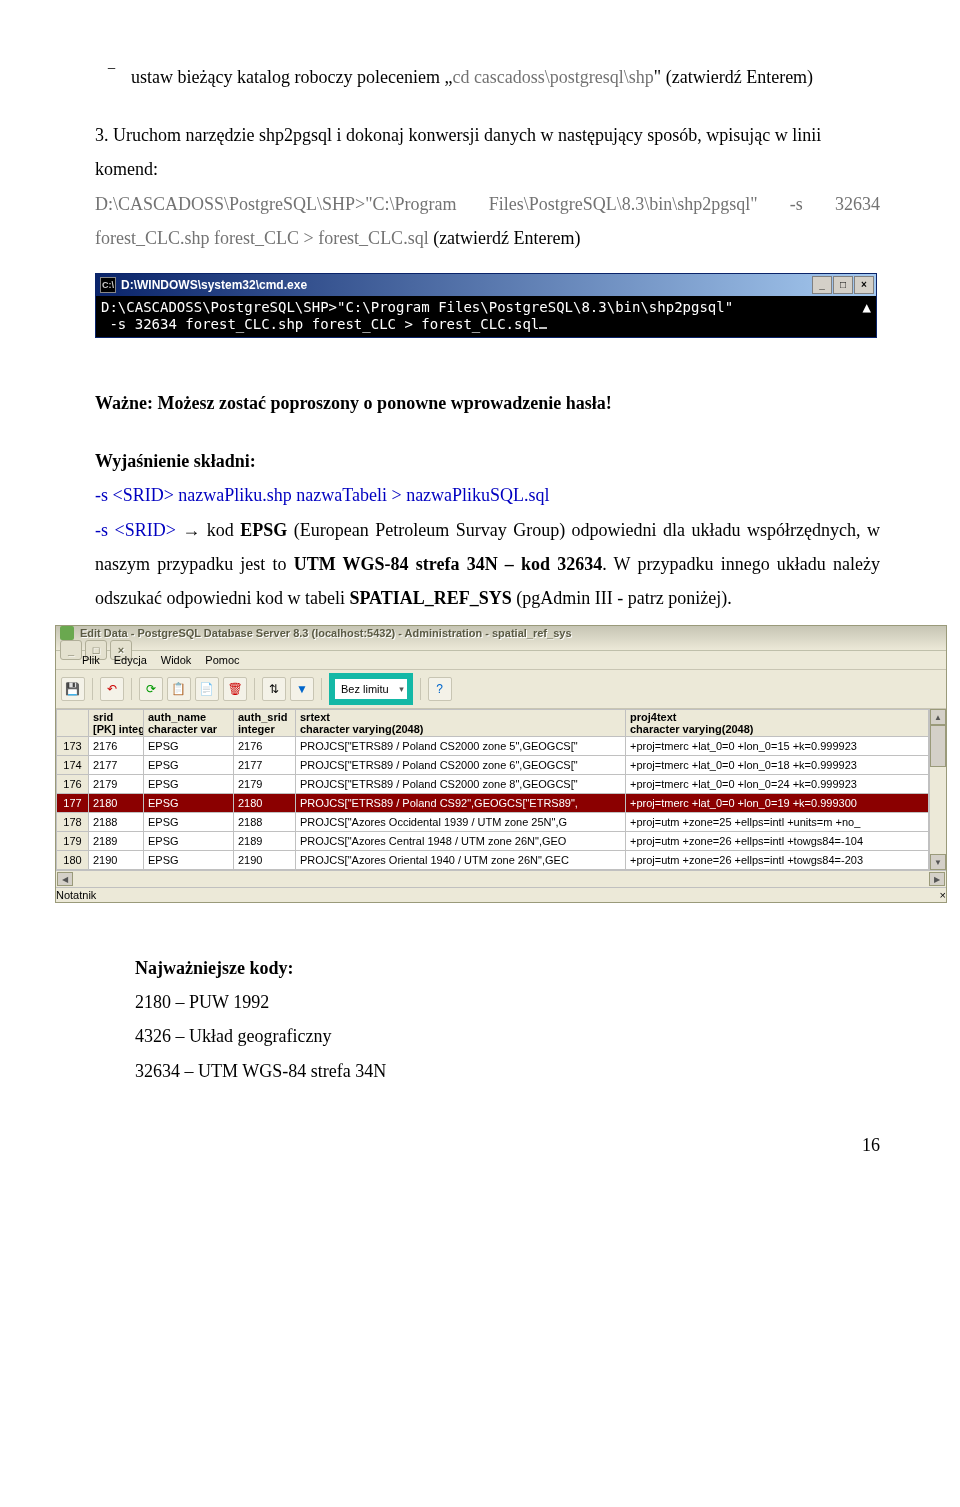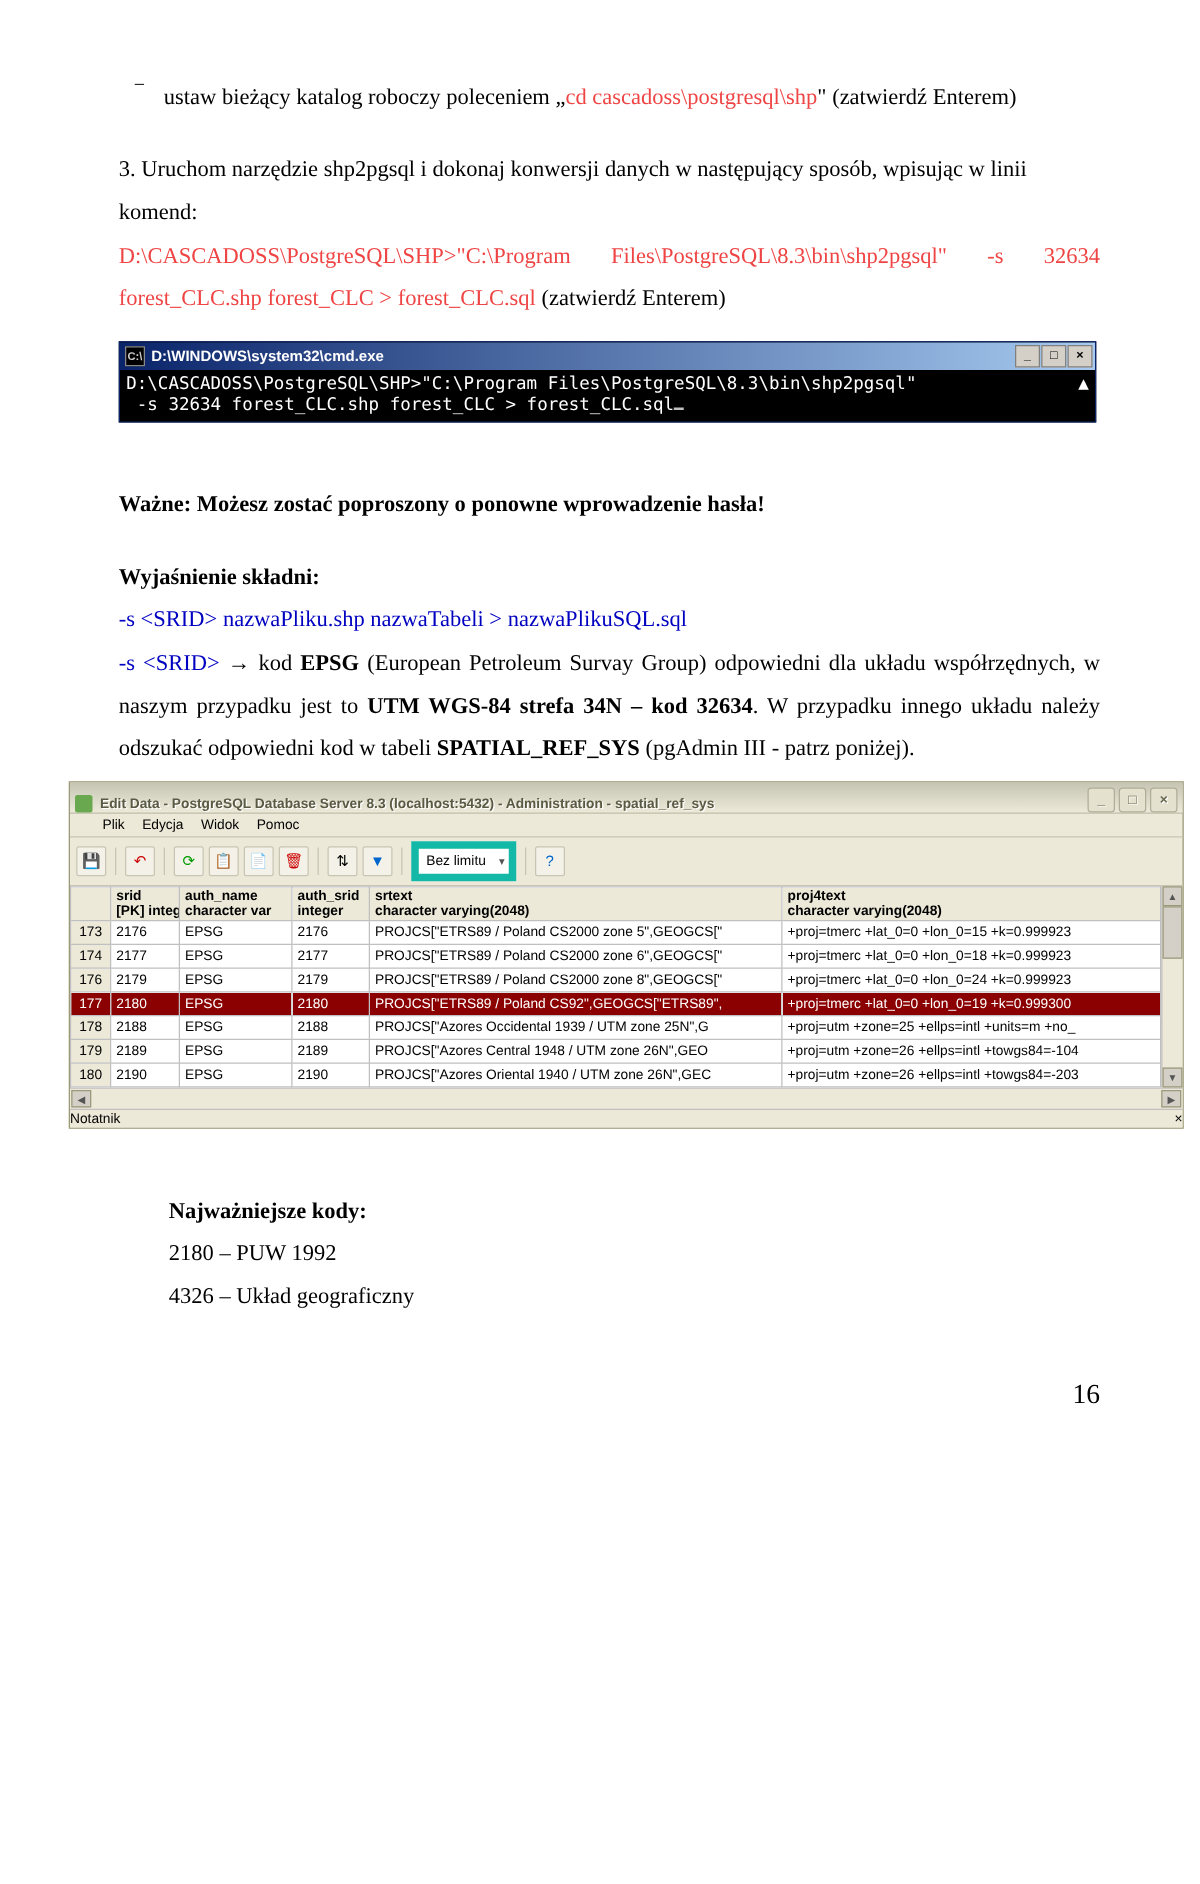--- a/index.html
+++ b/index.html
@@ -11,21 +11,21 @@
     width: 960px;
   }
   .page {
     padding: 60px 80px 30px 95px;
     box-sizing: border-box;
   }
   p { margin: 0; line-height: 1.9; font-size: 18px; }
   .indent-dash { display: flex; gap: 15px; margin-left: 12px; }
   .indent-dash .dash { flex-shrink: 0; }
   .indent-list { margin-left: 40px; }
-  .red { color: #ef4444; }
+  .red { color: #737373; }
   .blue { color: #0000C0; }
   .bold { font-weight: bold; }
 
   
   .cmdwin {
     margin-top: 18px;
     border: 1px solid #0A246A;
     background: #000;
     width: 780px;
     font-family: "Lucida Console", monospace;
@@ -70,27 +70,28 @@
   .pgwin {
     margin-top: 10px;
     width: 890px;
     border: 1px solid #9a9a7a;
     background: #ECE9D8;
     font-family: Tahoma, sans-serif;
     font-size: 11px;
   }
   .pgwin .titlebar {
     height: 24px;
-    display: flex; align-items: flex-end; justify-content: space-between;
+    display: flex; align-items: flex-start; justify-content: space-between;
     background: linear-gradient(to bottom, #C6C5B4, #ECE9D8);
     padding: 0 4px;
     color: #5a5a44;
     font-weight: bold;
     border-bottom: 1px solid #bfbfaa;
     text-shadow: 1px 1px 0 #fff;
+    flex-direction: column;
   }
   .pgwin .titlebar .left { display:flex; align-items:center; gap:6px; }
   .pgwin .titlebar .icon {
     width:14px; height:14px; background:#6aa84f; border-radius:2px;
   }
   .pgwin .winbtns { display:flex; gap:3px; }
   .pgwin .winbtn {
     width:20px; height:18px; background:#E4E1CF; border:1px solid #b0ae98;
     border-radius:3px;
     display:flex; align-items:center; justify-content:center;
@@ -165,21 +166,21 @@
     display:flex; justify-content:space-between; align-items:center; font-size:8px; color:#555;
     padding:0 1px;
   }
   .pgwin .scrollbar-h .arrow { width:14px; height:12px; background:#D4D0C8; border:1px solid #9a9a7a; display:flex; align-items:center; justify-content:center;}
   .pgwin .statusbar {
     display:flex; justify-content:space-between;
     border-top:1px solid #c0c0c0;
     background:#ECE9D8; padding:1px 0; font-size:11px;
   }
 
-  .page-num { text-align:right; font-size:22px; margin-top:40px; }
+  .page-num { text-align:right; font-size:18px; margin-top:40px; }
   .spacer-md { height:24px; }
 </style>
 </head>
 <body>
 
 <div class="page">
 
   <div class="indent-dash">
     <span class="dash">−</span>
     <p>
@@ -358,16 +359,17 @@
     </div>
   </div>
 
   <div class="spacer-md"></div>
     <div class="spacer-md"></div>
 
   <div class="indent-list">
     <p class="bold">Najważniejsze kody:</p>
     <p>2180 – PUW 1992</p>
     <p>4326 – Układ geograficzny</p>
+    <p>32634 – UTM WGS-84 strefa 34N</p>
   </div>
 
   <p class="page-num">16</p>
 </div>
 
 </body></html>

